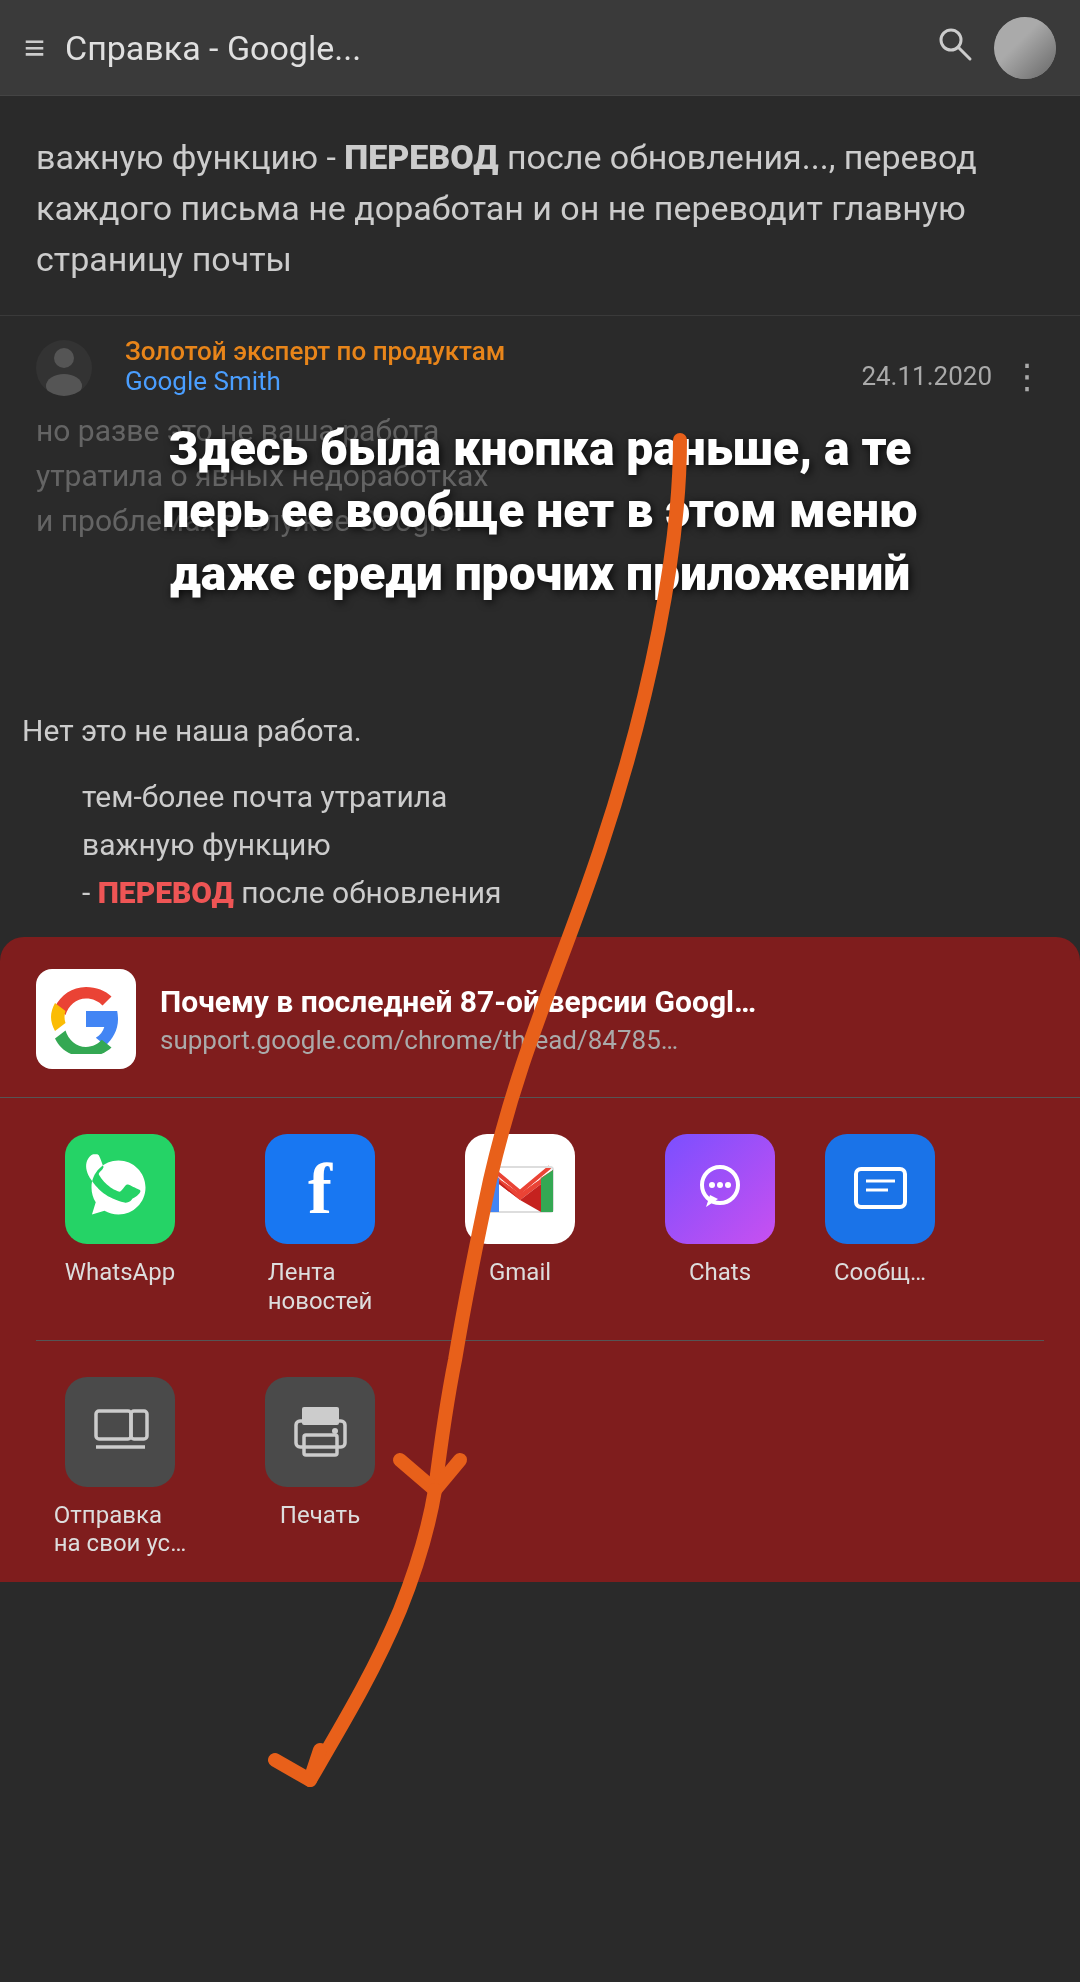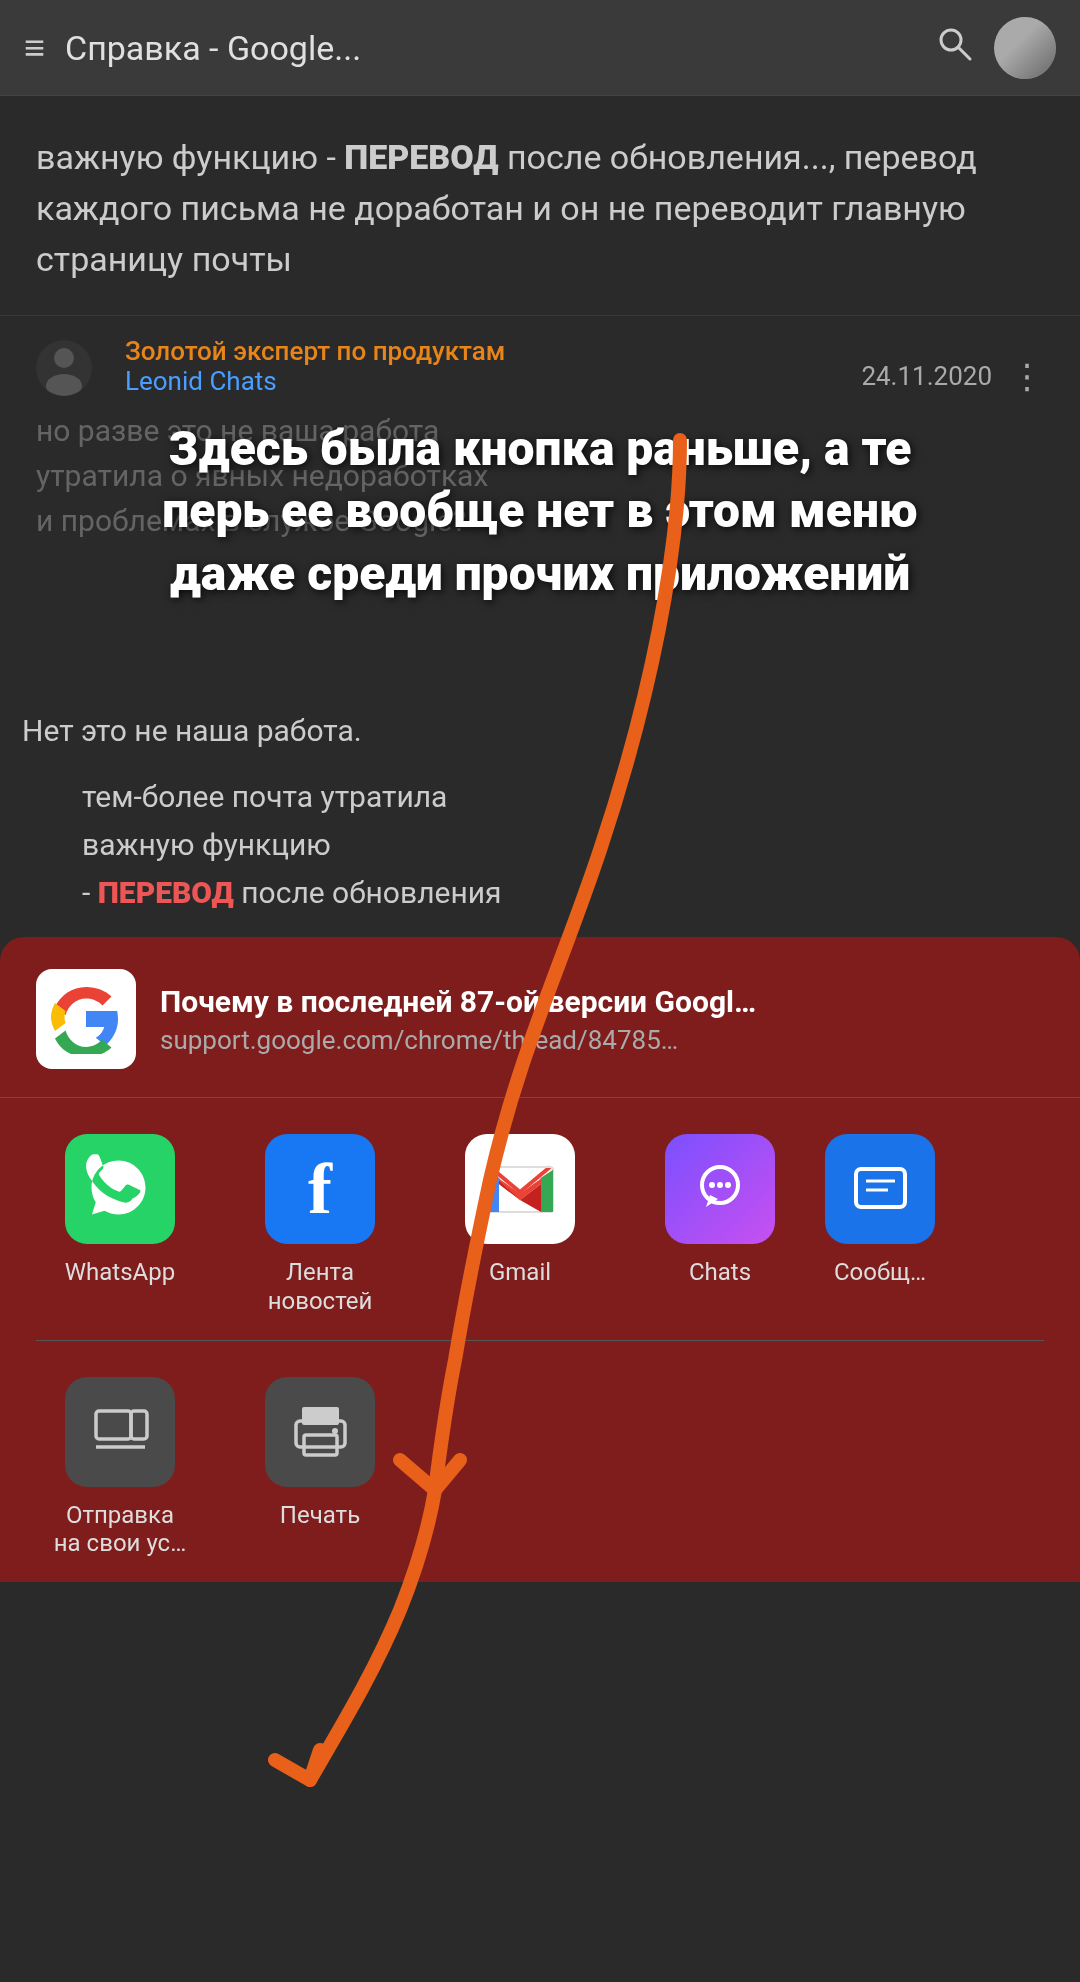--- a/index.html
+++ b/index.html
@@ -234,21 +234,20 @@
       font-size: 60px;
     }
     .app-icon-whatsapp { background: #25d366; }
     .app-icon-facebook { background: #1877f2; }
     .app-icon-gmail { background: white; }
     .app-icon-chats { background: linear-gradient(135deg, #7b4fff, #c850f0); }
     .app-icon-messages { background: #1a73e8; }
     .app-label {
       font-size: 24px;
       color: #ddd;
-      text-align: center;
       line-height: 1.2;
     }
 
     .apps-divider {
       height: 1px;
       background: #555;
       margin: 0 36px;
     }
 
     .apps-row-2 {
@@ -319,21 +318,21 @@
   <div class="comment-block">
     <div class="comment-header">
       <div class="comment-avatar">
         <svg width="56" height="56" viewBox="0 0 56 56">
           <circle cx="28" cy="18" r="10" fill="#555"></circle>
           <ellipse cx="28" cy="46" rx="18" ry="12" fill="#555"></ellipse>
         </svg>
       </div>
       <div class="comment-meta">
         <div class="comment-expert-label">Золотой эксперт по продуктам</div>
-        <div class="comment-author">Leonid Chats</div>
+        <div class="comment-author">Google Smith</div>
       </div>
       <div class="comment-header-right">
         <div class="comment-date">24.11.2020</div>
         <div class="comment-more-icon">⋮</div>
       </div>
     </div>
 
     <div style="position:relative; min-height: 260px;">
       <div class="annotation-text-overlay">
         Здесь была кнопка раньше, а те<br>перь ее вообще нет в этом меню<br>даже среди прочих приложений

